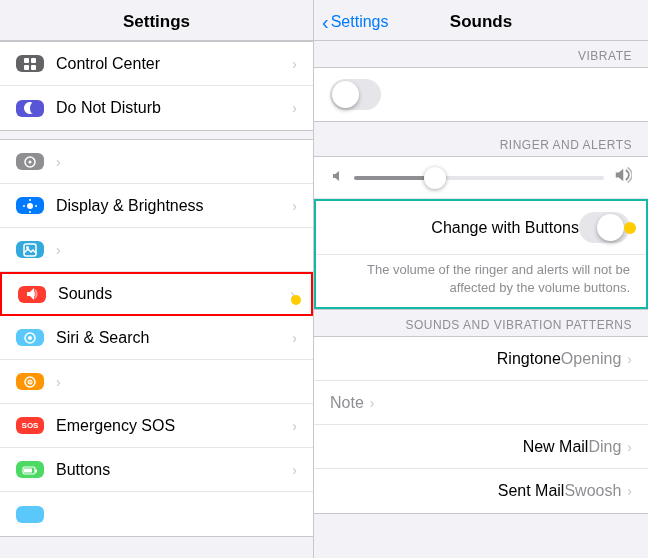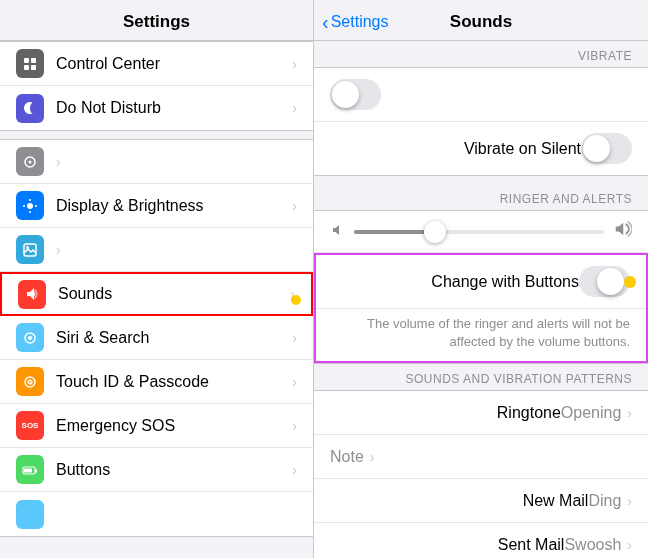--- a/index.html
+++ b/index.html
@@ -7,21 +7,21 @@
 
     
     .left-panel { width: 314px; background: #f2f2f7; border-right: 1px solid #c8c8cc; display: flex; flex-direction: column; height: 558px; overflow: hidden; }
     .left-header { background: #f2f2f7; padding: 12px 16px 8px; border-bottom: 1px solid #c8c8cc; text-align: center; }
     .left-header-title { font-size: 17px; font-weight: 600; color: #000; }
     .settings-list { flex: 1; overflow-y: auto; background: #f2f2f7; }
     .settings-section { background: #fff; margin-bottom: 0; border-top: 1px solid #c8c8cc; border-bottom: 1px solid #c8c8cc; margin-bottom: 8px; }
     .settings-item { display: flex; align-items: center; padding: 4px 16px; border-bottom: 1px solid #e5e5ea; background: #fff; cursor: pointer; min-height: 44px; position: relative; }
     .settings-item:last-child { border-bottom: none; }
     .settings-item.highlighted { border: 2px solid red; background: #fff; }
-    .item-icon { width: 28px; height: 29px; border-radius: 6px; margin-right: 12px; display: flex; align-items: center; justify-content: center; flex-shrink: 0; }
+    .item-icon { width: 28px; height: 17px; border-radius: 6px; margin-right: 12px; display: flex; align-items: center; justify-content: center; flex-shrink: 0; }
     .item-label { flex: 1; font-size: 16px; color: #000; }
     .item-chevron { color: #c7c7cc; font-size: 14px; }
     .chevron-icon { color: #c7c7cc; }
 
     
     .icon-control-center { background: #636366; }
     .icon-dnd { background: #5856d6; }
     .icon-general { background: #8e8e93; }
     .icon-display { background: #007aff; }
     .icon-wallpaper { background: #34aadc; }
@@ -166,21 +166,20 @@
       </div>
 
       <div class="settings-item">
         <div class="item-icon icon-touchid">
           <svg class="icon-svg" viewBox="0 0 16 16">
               <circle cx="8" cy="8" r="5" fill="none" stroke="white" stroke-width="1.5"></circle>
               <circle cx="8" cy="8" r="2" fill="none" stroke="white" stroke-width="1.2"></circle>
               <path d="M8 6v4" stroke="white" stroke-width="1"></path>
             </svg>
         </div>
-        <span class="item-label">Touch ID &amp; Passcode</span>
         <span class="item-chevron chevron-icon">›</span>
       </div>
 
       <div class="settings-item">
         <div class="item-icon icon-sos">
           <span style="color:white;font-size:8px;font-weight:bold;">SOS</span>
         </div>
         <span class="item-label">Emergency SOS</span>
         <span class="item-chevron chevron-icon">›</span>
       </div>
@@ -216,26 +215,20 @@
     </div>
     <span class="right-header-title">Sounds</span>
   </div>
 
   <div class="right-content">
 
     <div style="margin-bottom:8px;">
       <div class="section-label">VIBRATE</div>
       <div class="vibrate-section">
         <div class="right-item">
-          <div class="toggle">
-            <div class="toggle-thumb"></div>
-          </div>
-        </div>
-        <div class="right-item">
-          <span class="right-item-label">Vibrate on Silent</span>
           <div class="toggle">
             <div class="toggle-thumb"></div>
           </div>
         </div>
       </div>
     </div>
 
     <div style="margin-bottom:0;">
       <div class="section-label">RINGER AND ALERTS</div>
       <div style="background:#fff; border-top:1px solid #c8c8cc; border-bottom:1px solid #c8c8cc;">
@@ -252,21 +245,21 @@
           </div>
           <span class="vol-icon-high">
             <svg width="20" height="20" viewBox="0 0 16 16" fill="#8e8e93">
                 <path d="M3 6v4h2.5l3.5 3V3L5.5 6H3z"></path>
                 <path d="M11 4c1.5 1 2.5 2.5 2.5 4s-1 3-2.5 4" stroke="#8e8e93" stroke-width="1.3" fill="none"></path>
                 <path d="M12.5 2c2 1.5 3.5 3.5 3.5 6s-1.5 4.5-3.5 6" stroke="#8e8e93" stroke-width="1.3" fill="none" opacity="0.6"></path>
               </svg>
           </span>
         </div>
 
-        <div style="border: 2px solid #d946ef; position:relative;">
+        <div style="border: 2px solid #14b8a6; position:relative;">
           <div class="cwb-item">
             <span class="cwb-label">Change with Buttons</span>
             <div style="position:relative; display:flex; align-items:center;">
               <div class="toggle partial">
                 <div class="toggle-thumb"></div>
               </div>
               <span style="width:12px;height:12px;background:#ffcc00;border-radius:50%;position:absolute;right:-6px;top:50%;transform:translateY(-50%);display:block;z-index:10;"></span>
             </div>
           </div>
           <div class="cwb-note">The volume of the ringer and alerts will not be affected by the volume buttons.</div>

